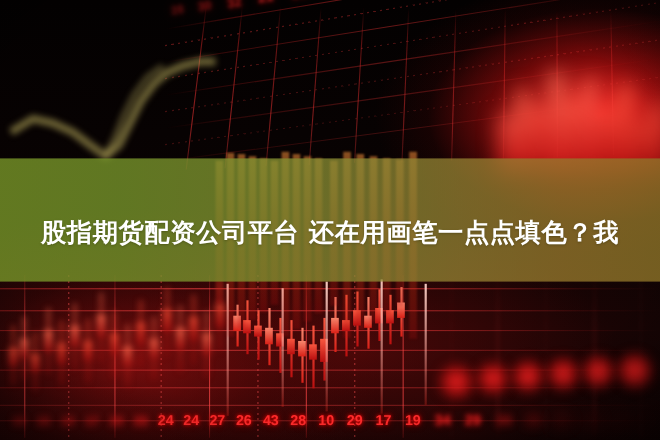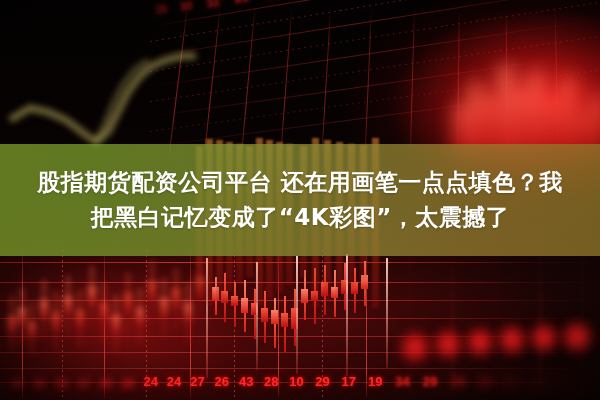--- a/index.html
+++ b/index.html
@@ -115,20 +115,21 @@
   #band-inner{position:relative;z-index:3;width:100%;}
   .headline{
     color:#ffffff;
     font-weight:bold;
     font-size:23px;
     line-height:35px;
     letter-spacing:.5px;
     text-align:center;
     text-shadow:0 1px 2px rgba(40,40,10,.35);
     font-family:"DejaVu Sans","Liberation Sans",sans-serif;
+    margin-top:24px;
   }
   .headline.l1{padding:0 6px;}
   .headline.l2{padding:0 6px;}
 </style>
 </head>
 <body>
 
 <div id="stage">
 
   <div class="layer" id="base-glow"></div>
@@ -404,17 +405,16 @@
       <span class="tick" style="font-size: 13px; width: 30px; opacity: 0.22; filter: blur(8.2px);">28</span>
       <span class="tick" style="font-size: 13px; width: 30px; opacity: 0.17; filter: blur(9.8px);">28</span>
       <span class="tick" style="font-size: 13px; width: 30px; opacity: 0.12; filter: blur(11.4px);">28</span>
     </div>
 
   <div class="layer" id="vignette"></div>
 
   <div id="band">
     <div id="band-inner">
       <div class="headline l1">股指期货配资公司平台 还在用画笔一点点填色？我</div>
-      <div class="headline l2">把黑白记忆变成了“4K彩图”，太震撼了</div>
     </div>
   </div>
 
 </div>
 
 </body></html>

